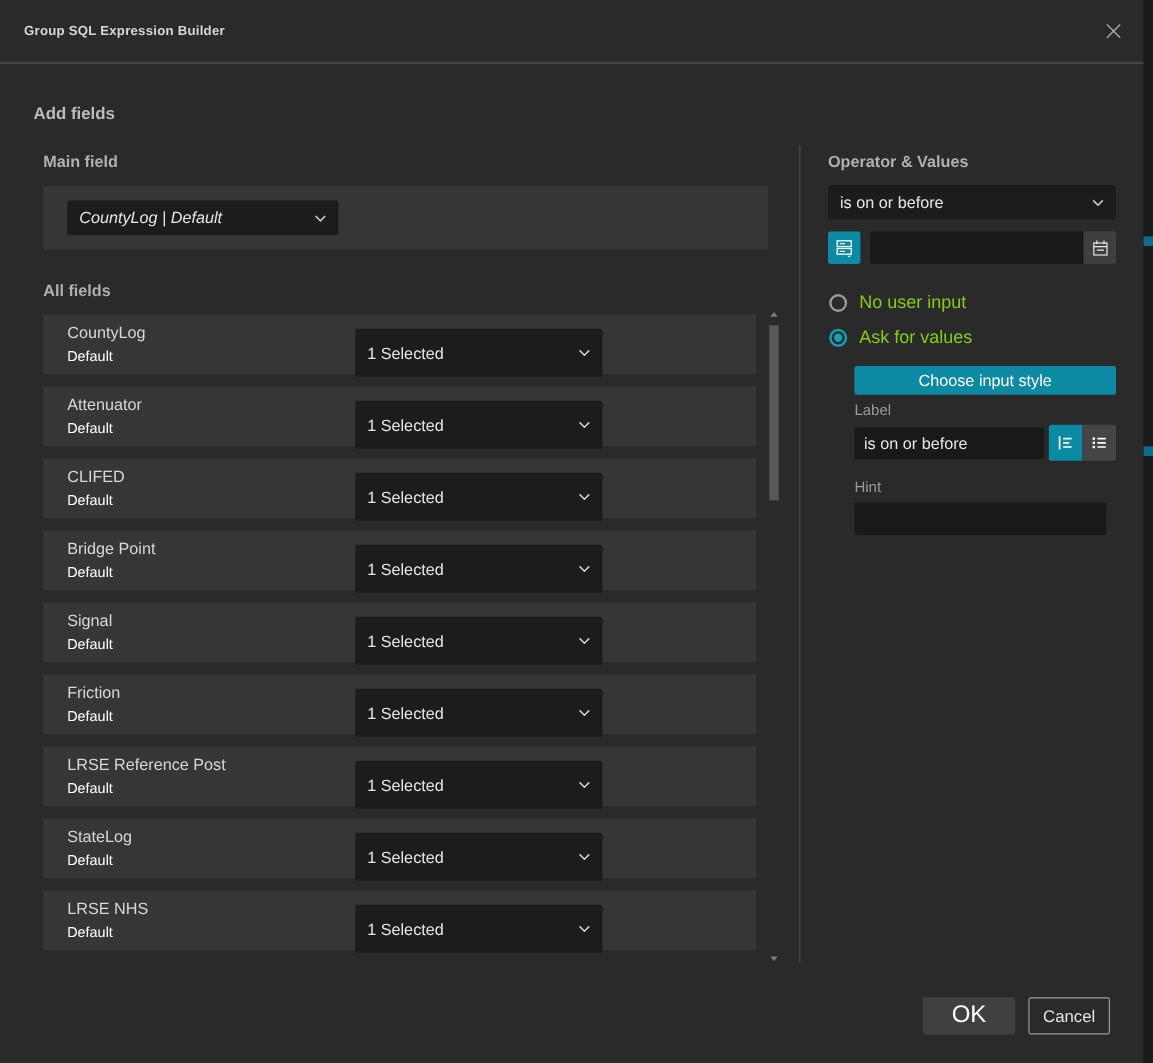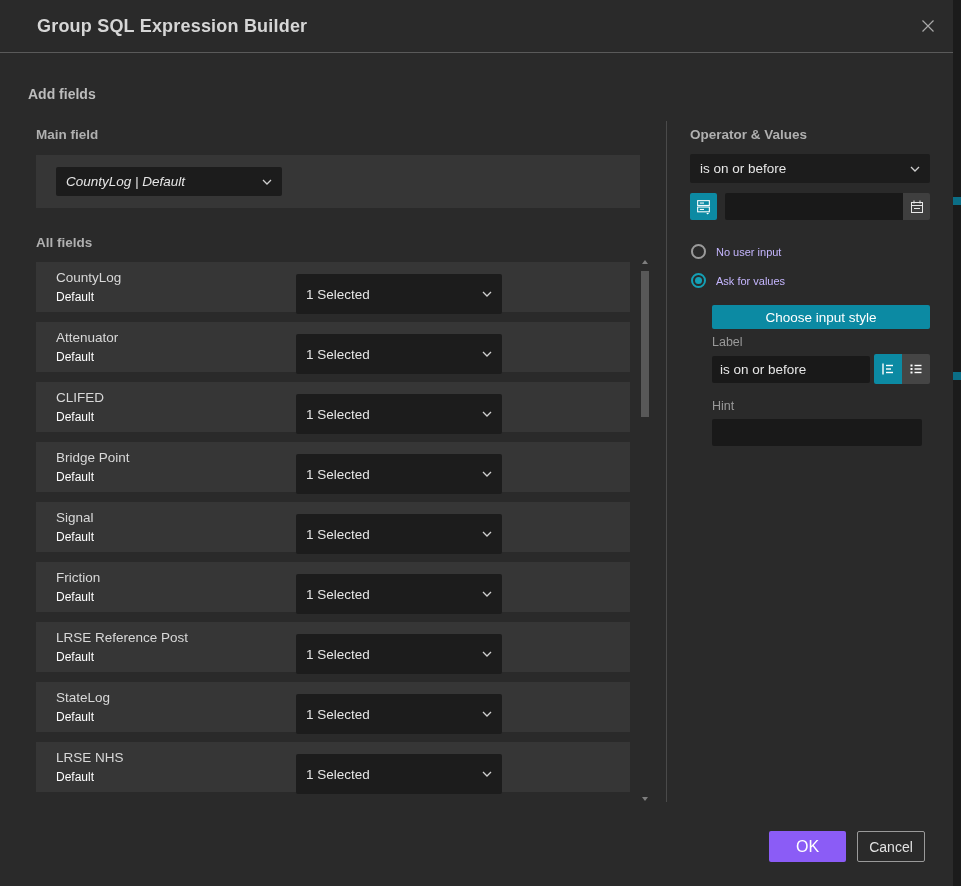--- a/index.html
+++ b/index.html
@@ -7,21 +7,21 @@
               font-family:"Liberation Sans", sans-serif; }
   .dialog { position:absolute; left:0; top:0; width:953px; height:886px; background:#2a2a2a; }
 
   
   .bg-strip { position:absolute; left:953px; top:0; width:8px; height:886px; background:#1b1b1b; }
   .bg-frag-1 { position:absolute; left:953px; top:197px; width:8px; height:8px; background:#0b6e86; }
   .bg-frag-2 { position:absolute; left:953px; top:372px; width:8px; height:8px; background:#0b6e86; }
 
   
   .header { position:absolute; left:0; top:0; width:100%; height:53px; border-bottom:1px solid #5a5a5a; }
-  .title { position:absolute; left:37px; top:0; line-height:52px; font-size:18px; font-weight:bold;
+  .title { position:absolute; left:20px; top:0; line-height:52px; font-size:11px; font-weight:bold;
            color:#d6d6d6; letter-spacing:.2px; }
   .close-btn { position:absolute; right:12px; top:13px; width:26px; height:26px; display:flex;
                align-items:center; justify-content:center; cursor:pointer; }
 
   .section-heading { position:absolute; left:28px; top:86px; font-size:14px; font-weight:bold; color:#bcbcbc; }
   .sub-heading { font-size:13.5px; font-weight:bold; color:#b0b0b0; }
 
   
   .select { background:#1c1c1c; border-radius:2px; display:flex; align-items:center;
             padding:0 10px; color:#e6e6e6; font-size:13.5px; cursor:pointer; }
@@ -66,38 +66,38 @@
   .uv-btn { width:27px; height:27px; background:#0c8aa3; border:none; border-radius:2px;
             display:flex; align-items:center; justify-content:center; cursor:pointer; flex:0 0 auto; }
   .value-input { flex:1 1 auto; height:27px; margin-left:8px; border-radius:2px 0 0 2px; width:150px; }
   .cal-btn { width:27px; height:27px; background:#3f3f3f; border:none; border-radius:0 2px 2px 0;
              display:flex; align-items:center; justify-content:center; cursor:pointer; flex:0 0 auto; }
 
   .radio-row { position:absolute; left:1px; display:flex; align-items:center; gap:10px; cursor:pointer; }
   .radio { width:15px; height:15px; border-radius:50%; border:2px solid #9a9a9a; position:relative; flex:0 0 auto; }
   .radio.selected { border-color:#14a0b5; }
   .radio.selected::after { content:''; position:absolute; inset:2px; border-radius:50%; background:#14a0b5; }
-  .radio-label { font-size:11px; color:#c4b5fd; }
+  .radio-label { font-size:15px; color:#84cc16; }
 
   .choose-btn { position:absolute; left:22px; top:305px; width:218px; height:24px; background:#0c8aa3;
                 border:none; border-radius:2px; color:#fff; font-size:13.5px; cursor:pointer;
                 font-family:"Liberation Sans", sans-serif; }
   .label-caption { position:absolute; left:22px; top:335px; font-size:12.5px; color:#9a9a9a; }
   .label-row { position:absolute; left:22px; top:354px; width:218px; height:30px; display:flex; align-items:center; }
   .label-input { width:158px; height:27px; }
   .style-btn { width:28px; height:30px; border:none; display:flex; align-items:center;
                justify-content:center; cursor:pointer; }
   .style-btn.selected { background:#0c8aa3; margin-left:4px; border-radius:2px 0 0 2px; }
   .style-btn.plain { background:#454545; border-radius:0 2px 2px 0; }
   .hint-caption { position:absolute; left:22px; top:399px; font-size:12.5px; color:#9a9a9a; }
   .hint-input { position:absolute; left:22px; top:419px; width:210px; height:27px; }
 
   
-  .ok-btn { position:absolute; left:769px; top:831px; width:77px; height:31px; background:#8b5cf6;
-            border:none; border-radius:2px; color:#fff; font-size:16px; cursor:pointer;
+  .ok-btn { position:absolute; left:769px; top:831px; width:77px; height:31px; background:#404040;
+            border:none; border-radius:2px; color:#fff; font-size:20px; cursor:pointer;
             font-family:"Liberation Sans", sans-serif; }
   .cancel-btn { position:absolute; left:857px; top:831px; width:68px; height:31px; background:transparent;
                 border:1px solid #9a9a9a; border-radius:2px; color:#e2e2e2; font-size:14px; cursor:pointer;
                 font-family:"Liberation Sans", sans-serif; }
 </style>
 </head>
 <body>
 
 <div class="dialog">
 

